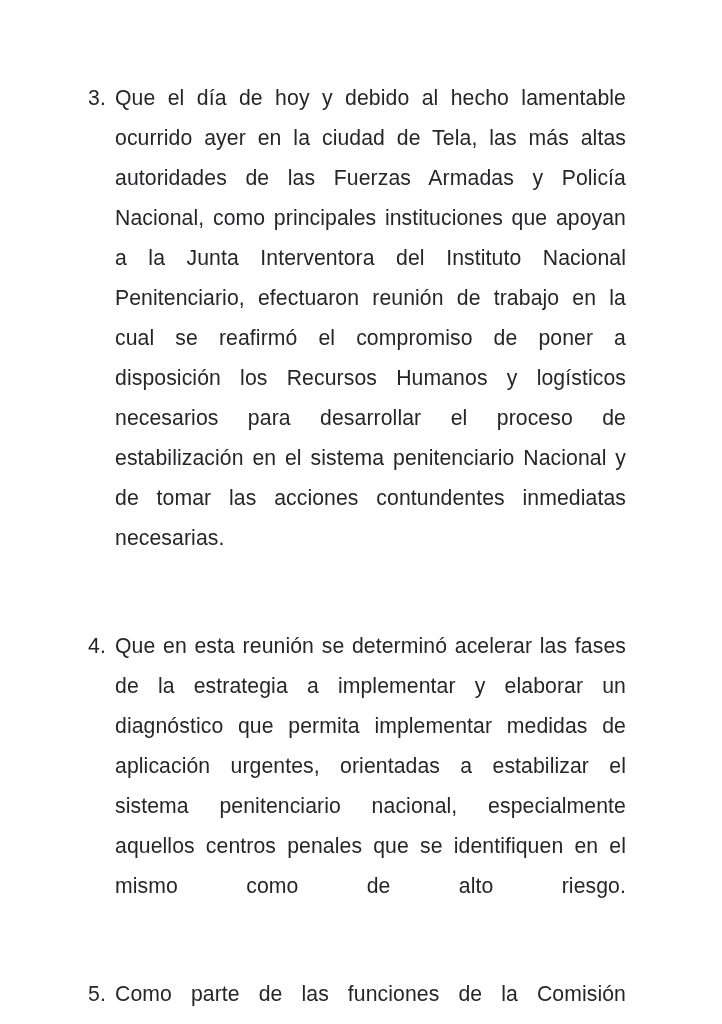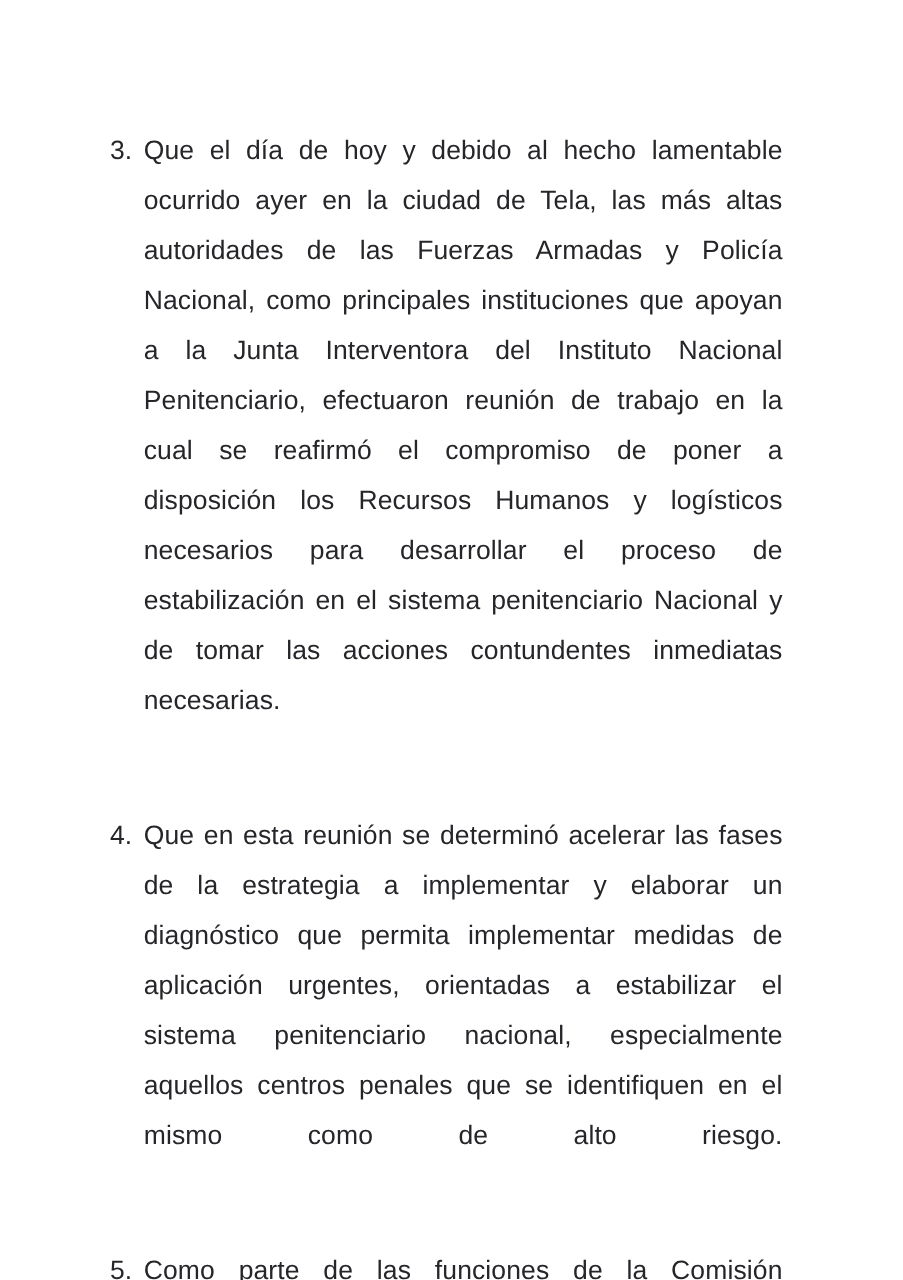--- a/index.html
+++ b/index.html
@@ -56,21 +56,20 @@
     width: 27px;
     color: #26262a;
     font-size: 21.2px;
     line-height: 40px;
     text-align: left;
     white-space: nowrap;
   }
 
   .clause-text {
     display: block;
-    margin-top: 23px;
   }
 
   
   .clause-text::after {
     content: "";
     display: inline-block;
     width: 100%;
     height: 0;
   }
 </style>

